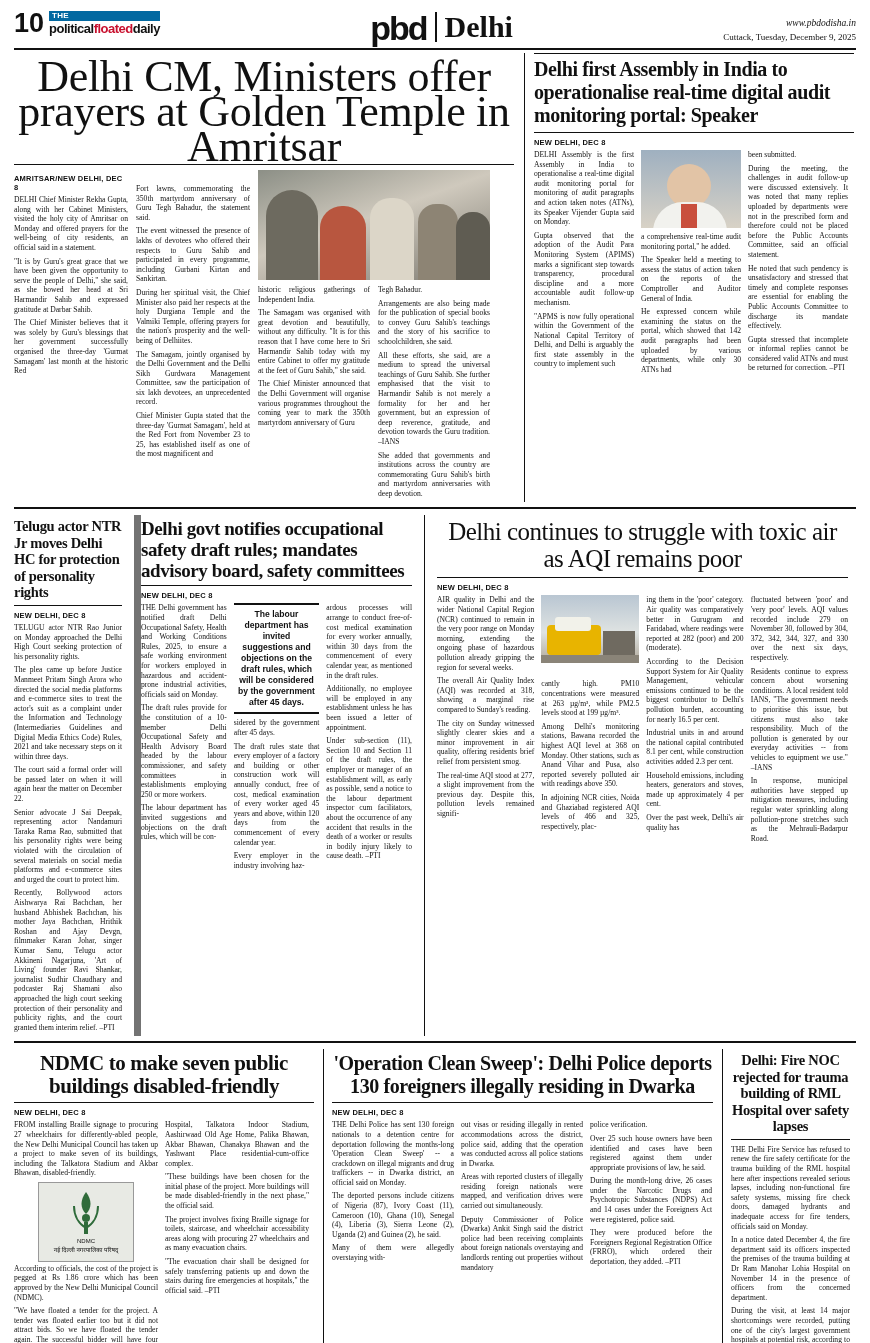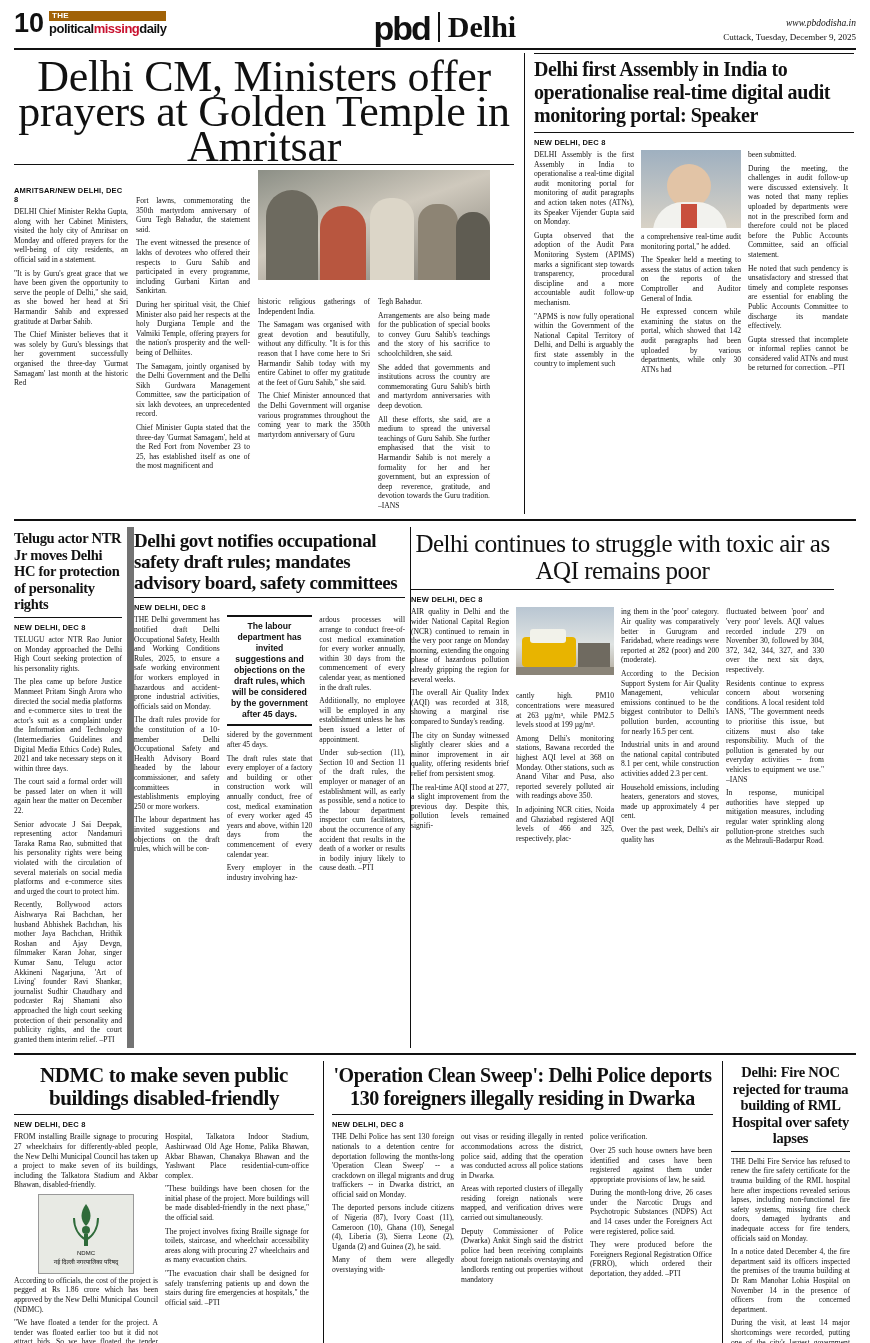--- a/index.html
+++ b/index.html
@@ -10,21 +10,21 @@
     font-family: "Liberation Serif", serif;
     color: #111;
   }
   .page { width:870px; min-height:1343px; padding:10px 14px 8px 14px; position:relative; }
 
   
   .masthead { display:flex; align-items:flex-start; justify-content:space-between; padding-bottom:4px; }
   .mh-left { display:flex; align-items:center; gap:5px; }
   .page-num { font-family:"Liberation Sans", sans-serif; font-weight:bold; font-size:27px; line-height:26px; }
   .pbd-small { display:flex; flex-direction:column; line-height:1; }
-  .pbd-small .l1 { font-family:"Liberation Sans", sans-serif; font-size:8px; font-weight:bold; color:#fff; background:#a16207; padding:1px 3px; letter-spacing:0.3px; }
+  .pbd-small .l1 { font-family:"Liberation Sans", sans-serif; font-size:8px; font-weight:bold; color:#fff; background:#0369a1; padding:1px 3px; letter-spacing:0.3px; }
   .pbd-small .l2 { font-family:"Liberation Sans", sans-serif; font-size:13px; font-weight:bold; letter-spacing:-0.5px; margin-top:1px; }
   .pbd-small .l2 .red { color:#c8102e; }
   .mh-center { display:flex; align-items:flex-start; gap:8px; margin-top:2px; }
   .logo-pbd { font-family:"Liberation Sans", sans-serif; font-weight:bold; font-size:34px; letter-spacing:-2px; line-height:32px; }
   .logo-sep { width:2px; height:30px; background:#111; }
   .logo-city { font-family:"Liberation Serif", serif; font-weight:bold; font-size:30px; line-height:30px; }
   .mh-right { text-align:right; font-size:9px; line-height:14px; padding-top:6px; }
   .mh-right .site { font-style:italic; font-family:"Liberation Serif", serif; font-size:9.5px; }
   .mh-right .date { font-family:"Liberation Serif", serif; font-size:9px; }
 
@@ -42,32 +42,32 @@
 
   
   .top-wrap { display:flex; gap:10px; margin-top:3px; }
   .top-left { width:500px; }
   .top-right { width:330px; border-left:1px solid #111; padding-left:9px; }
 
   .lead-hl { font-size:44px; line-height:35px; text-align:center; font-weight:normal; margin:6px 0 5px 0; }
   .hl-rule { border-bottom:1px solid #111; margin-bottom:5px; }
 
   .lead-cols { display:flex; gap:8px; }
-  .lead-c { width:114px;margin-top:12px; }
+  .lead-c { width:114px; }
   .lead-photo-wrap { width:232px; }
 
   .right-hl { font-size:20px; line-height:23px; font-weight:bold; margin:4px 0 5px 0; letter-spacing:-0.4px; }
   .r-cols { display:flex; gap:7px; }
   .r-c { width:100px; }
 
   
-  .band2 { display:flex; gap:5px; margin-top:6px; }
+  .band2 { display:flex; gap:12px; margin-top:6px; }
   .b2-a { width:108px; }
   .b2-b { width:278px; border-left:7px solid #737373; padding-left:0; }
-  .b2-c { width:424px; border-left:1px solid #111; padding-left:0; }
+  .b2-c { width:424px; border-left:1px solid #111; padding-left:12px; }
 
   .hl-sm { font-size:14.5px; line-height:16.5px; font-weight:bold; letter-spacing:-0.3px; margin:3px 0 4px 0; }
   .hl-md { font-size:19px; line-height:21px; font-weight:bold; letter-spacing:-0.4px; margin:3px 0 4px 0; }
   .hl-lg { font-size:25px; line-height:27px; font-weight:normal; letter-spacing:-0.5px; margin:3px 0 5px 0; }
 
   .pull { border-top:2px solid #111; border-bottom:2px solid #111; padding:4px 3px; font-family:"Liberation Sans", sans-serif; font-weight:bold; font-size:8.6px; line-height:11px; text-align:center; margin:0 0 4px 0; }
 
   .two-c { display:flex; gap:7px; }
   .three-c { display:flex; gap:7px; }
 
@@ -85,21 +85,21 @@
 </head>
 <body>
 
 <div class="page">
 
   <div class="masthead">
     <div class="mh-left">
       <div class="page-num">10</div>
       <div class="pbd-small">
         <div class="l1">THE</div>
-        <div class="l2"><span>political</span><span class="red">missing</span><span>daily</span></div>
+        <div class="l2"><span>political</span><span class="red">floated</span><span>daily</span></div>
       </div>
     </div>
     <div class="mh-center">
       <div class="logo-pbd">pbd</div>
       <div class="logo-sep"></div>
       <div class="logo-city">Delhi</div>
     </div>
     <div class="mh-right">
       <div class="site">www.pbdodisha.in</div>
       <div class="date">Cuttack, Tuesday, December 9, 2025</div>
@@ -135,22 +135,22 @@
           </div>
           <div class="two-c" style="margin-top:5px;gap:8px;">
             <div class="lead-c">
               <p class="body">historic religious gatherings of Independent India.</p>
               <p class="body">The Samagam was organised with great devotion and beautifully, without any difficulty. "It is for this reason that I have come here to Sri Harmandir Sahib today with my entire Cabinet to offer my gratitude at the feet of Guru Sahib," she said.</p>
               <p class="body">The Chief Minister announced that the Delhi Government will organise various programmes throughout the coming year to mark the 350th martyrdom anniversary of Guru</p>
             </div>
             <div class="lead-c">
               <p class="body">Tegh Bahadur.</p>
               <p class="body">Arrangements are also being made for the publication of special books to convey Guru Sahib's teachings and the story of his sacrifice to schoolchildren, she said.</p>
+              <p class="body">All these efforts, she said, are a medium to spread the universal teachings of Guru Sahib. She further emphasised that the visit to Harmandir Sahib is not merely a formality for her and her government, but an expression of deep reverence, gratitude, and devotion towards the Guru tradition. –IANS</p>
               <p class="body">She added that governments and institutions across the country are commemorating Guru Sahib's birth and martyrdom anniversaries with deep devotion.</p>
-              <p class="body">All these efforts, she said, are a medium to spread the universal teachings of Guru Sahib. She further emphasised that the visit to Harmandir Sahib is not merely a formality for her and her government, but an expression of deep reverence, gratitude, and devotion towards the Guru tradition. –IANS</p>
             </div>
           </div>
         </div>
       </div>
     </div>
 
     <div class="top-right">
       <div class="rule-thin" style="margin-bottom:3px"></div>
       <div class="hl right-hl">Delhi first Assembly in India to operationalise real-time digital audit monitoring portal: Speaker</div>
       <div class="hl-rule"></div>

